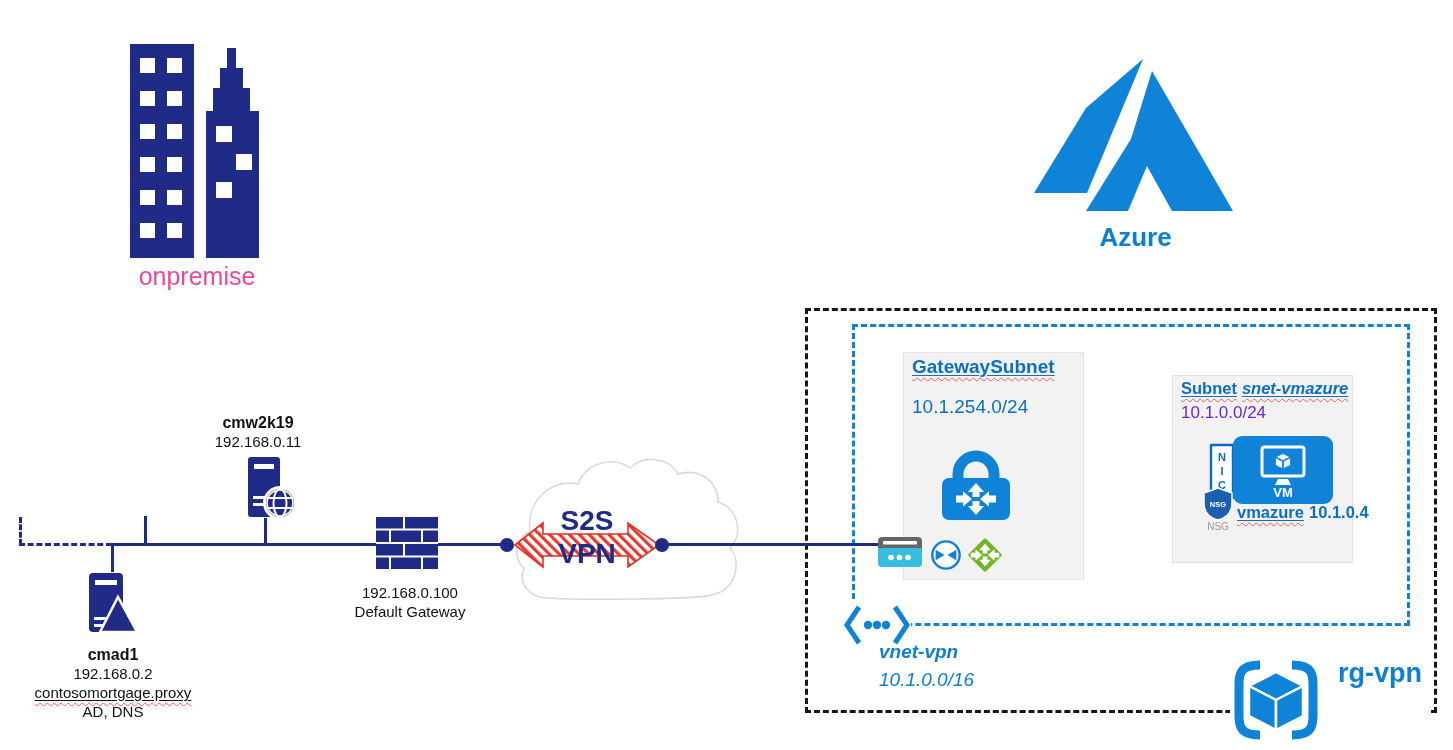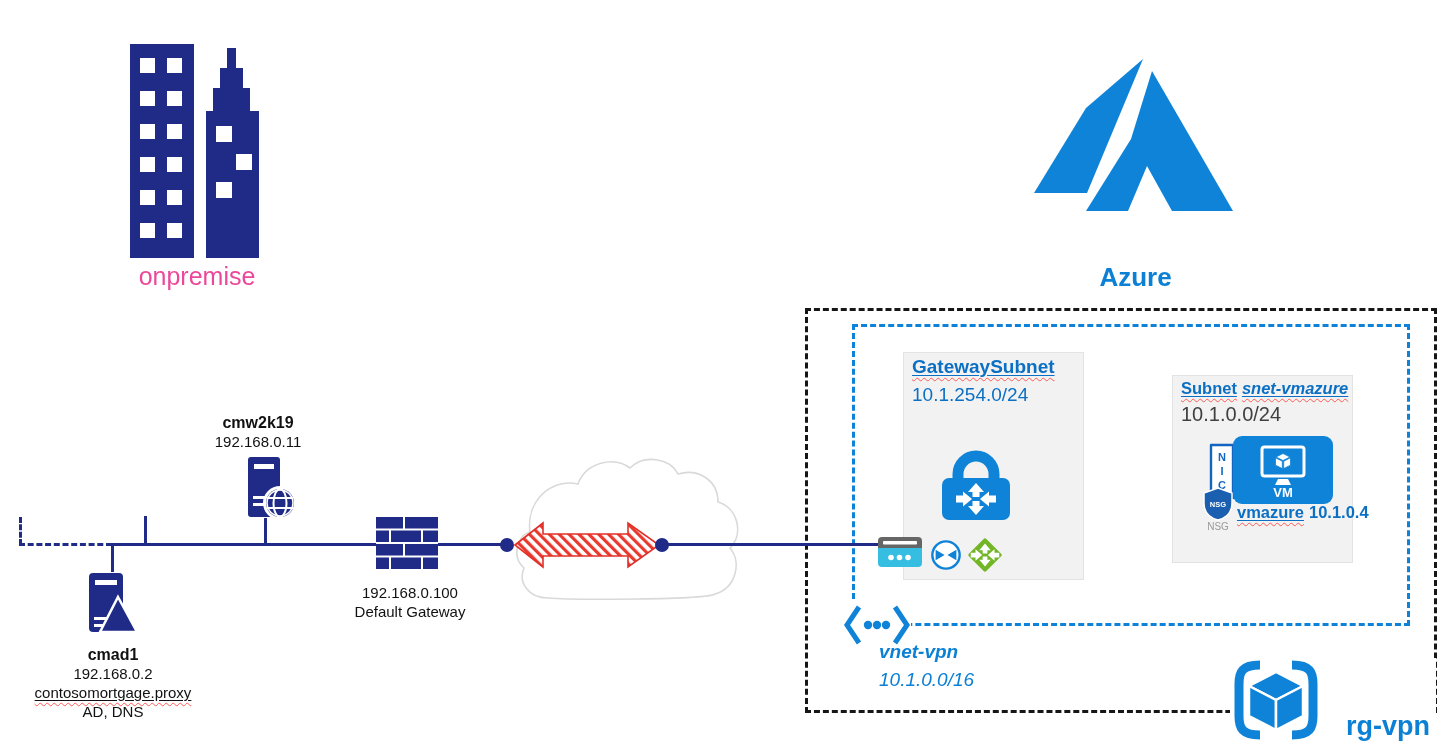--- a/index.html
+++ b/index.html
@@ -20,31 +20,31 @@
   
   .rg-box   { position:absolute; border:3px dashed #161616; }
   .vnet-box { position:absolute; border:3px dashed #0e82d9; }
   .sub-box  { position:absolute; background:#f2f2f2; border:1px solid #e3e3e3; }
 
   
   .c { text-align:center; }
   .node-label { position:absolute; font-size:15px; line-height:19px; color:#111; }
   .node-label .nm { font-weight:bold; font-size:16px; }
   .site-label { position:absolute; font-size:25px; color:#ec4899; }
-  .brand-label { position:absolute; font-size:26px; font-weight:bold; color:#0b80d4;margin-top:40px; }
+  .brand-label { position:absolute; font-size:26px; font-weight:bold; color:#0b80d4; }
   .s2s-label { position:absolute; font-size:28px; font-weight:bold; color:#1f2b87; line-height:33px; }
   .box-title { position:absolute; font-size:19px; font-weight:bold; color:#0b6fc4; }
   .box-cidr  { position:absolute; font-size:19px; color:#0b6fc4; }
   .sub-title { position:absolute; font-size:16.5px; font-weight:bold; color:#0b6fc4; }
-  .sub-cidr  { position:absolute; font-size:20px; color:#404040; }
+  .sub-cidr  { position:absolute; font-size:17px; color:#6d28d9; }
   .vm-caption { position:absolute; font-size:16.5px; font-weight:bold; color:#0b6fc4; }
   .nsg-caption { position:absolute; font-size:10px; color:#9a9a9a; }
   .vnet-label { position:absolute; font-size:19px; color:#0b80d4; line-height:28px;font-style:italic; }
   .vnet-label .nm { font-weight:bold; }
-  .rg-badge { position:absolute; display:flex; align-items:flex-end; gap:24px; background:#fff; padding:0 6px 0 0; }
+  .rg-badge { position:absolute; display:flex; align-items:flex-start; gap:16px; background:#fff; padding:0 6px 0 0; }
   .rg-badge .nm { font-size:27px; font-weight:bold; color:#0b80d4; }
   .white-patch { position:absolute; background:#fff; }
 
   .it { font-style:italic; }
   .gap { margin-left:5px; }
 
   
   .sq { text-decoration-line:underline; text-decoration-style:wavy;
         text-decoration-color:#ff5a52; text-decoration-thickness:1px;
         text-underline-offset:4px; }
@@ -178,27 +178,31 @@
   <svg class="abs" style="left:513px;top:520px" width="148" height="50" viewBox="0 0 148 50">
     <defs>
       <pattern id="hatch" width="7" height="7" patternUnits="userSpaceOnUse" patternTransform="rotate(-45)">
         <rect width="7" height="7" fill="#ffffff"></rect>
         <rect width="3.2" height="7" fill="#e8392f"></rect>
       </pattern>
     </defs>
     <polygon points="2,25 30,3 30,14 115,14 115,3 146,25 115,47 115,36 30,36 30,47" fill="url(#hatch)" stroke="#e23028" stroke-width="1.6"></polygon>
   </svg>
   <div class="dot" style="left:655px;top:538px"></div>
+  <div class="s2s-label c" style="left:512px;top:504px;width:150px">
+    <div>S2S</div>
+    <div>VPN</div>
+  </div>
 
   <div class="hline" style="left:666px;top:543px;width:215px"></div>
 
   <div class="box-title" style="left:912px;top:356px">
     <span class="sq"><span class="ul">GatewaySubnet</span></span>
   </div>
-  <div class="box-cidr" style="left:912px;top:384px">10.1.254.0/24</div>
+  <div class="box-cidr" style="left:912px;top:396px">10.1.254.0/24</div>
 
   <svg class="abs" style="left:936px;top:450px" width="80" height="70" viewBox="0 0 80 70">
     <path d="M22,34 V24 A18,18 0 0 1 58,24 V34" fill="none" stroke="#0f83d8" stroke-width="11"></path>
     <rect x="6" y="28" width="68" height="42" rx="7" fill="#0f83d8"></rect>
     <g fill="#ffffff">
       <polygon points="40,33 32,42 36.5,42 36.5,47 43.5,47 43.5,42 48,42"></polygon>
       <polygon points="40,65 32,56 36.5,56 36.5,51 43.5,51 43.5,56 48,56"></polygon>
       <polygon points="36,49 27,41.5 27,45.5 20,45.5 20,52.5 27,52.5 27,56.5"></polygon>
       <polygon points="44,49 53,41.5 53,45.5 60,45.5 60,52.5 53,52.5 53,56.5"></polygon>
     </g>

